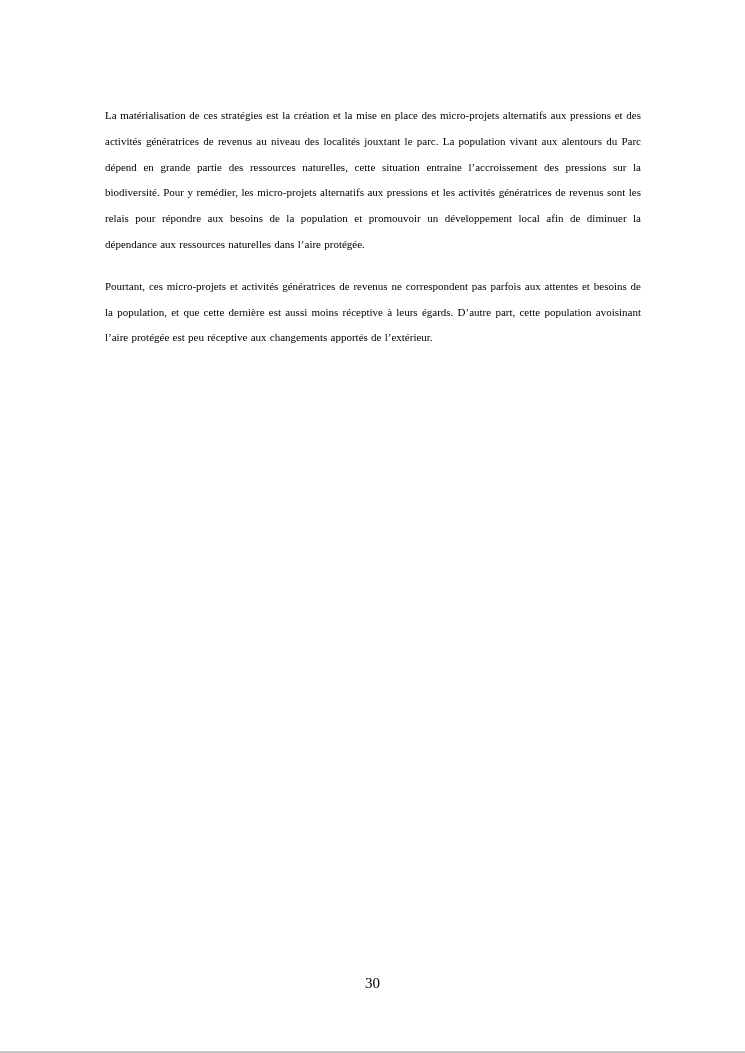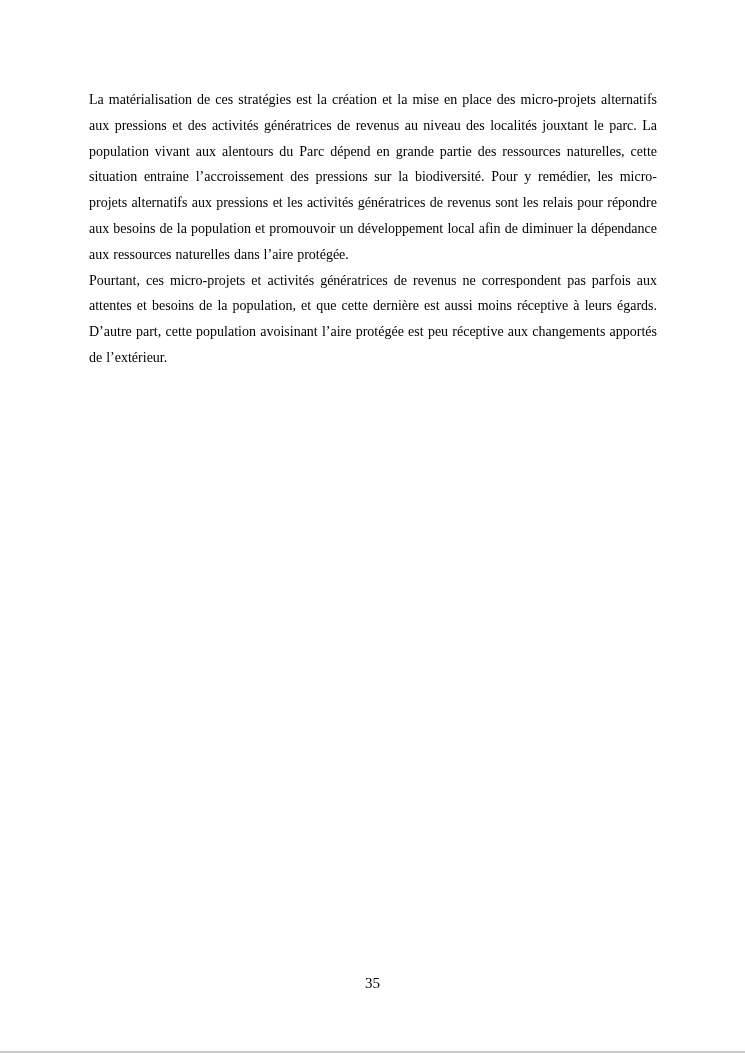--- a/index.html
+++ b/index.html
@@ -18,22 +18,22 @@
     box-shadow: 0 0 4px rgba(0,0,0,0.35);
     overflow: hidden;
   }
   .content {
     position: absolute;
     top: 87px;
     left: 89px;
     width: 568px;
   }
   .content p {
-    margin: 0;
-    font-size: 14px;
+    margin: 16px;
+    font-size: 11px;
     line-height: 25.8px;
     text-align: justify;
     text-justify: inter-word;
     word-spacing: 0.5px;
   }
   .page-number {
     position: absolute;
     bottom: 62px;
     left: 0;
     width: 100%;
@@ -51,15 +51,15 @@
   }
 </style>
 </head>
 <body>
 
 <div class="page">
   <div class="content">
     <p>La matérialisation de ces stratégies est la création et la mise en place des micro-projets alternatifs aux pressions  et des activités génératrices de revenus au niveau des localités jouxtant le parc. La population vivant aux alentours du Parc dépend en grande partie des ressources naturelles, cette situation entraine l’accroissement des pressions sur la biodiversité. Pour y remédier, les micro-projets alternatifs aux pressions et les activités génératrices de revenus sont les relais pour répondre aux besoins de la population et promouvoir un développement local afin de diminuer la dépendance aux ressources naturelles dans l’aire protégée.</p>
     <p>Pourtant, ces micro-projets et activités génératrices de revenus  ne correspondent pas parfois aux attentes et besoins de la population, et que cette dernière est aussi moins réceptive à leurs égards. D’autre part, cette population avoisinant l’aire protégée est peu réceptive aux changements apportés de l’extérieur.</p>
   </div>
-  <div class="page-number">35</div>
+  <div class="page-number">30</div>
   <div class="bottom-edge"></div>
 </div>
 
 </body></html>

